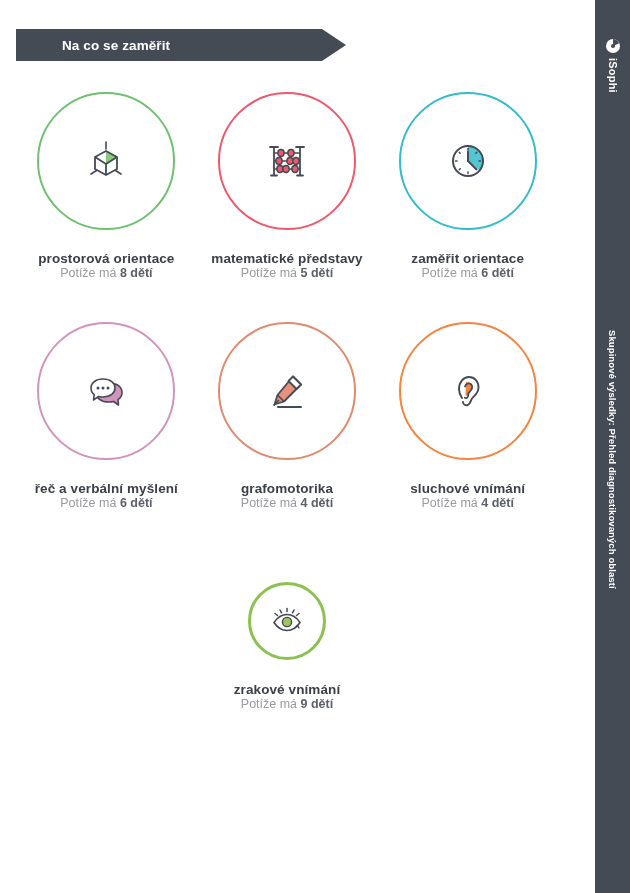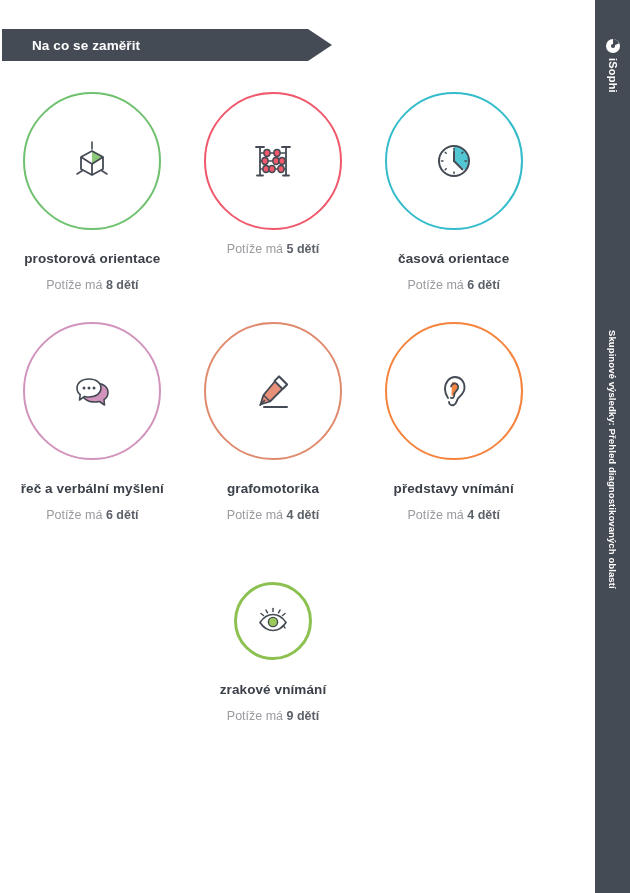--- a/index.html
+++ b/index.html
@@ -44,38 +44,38 @@
     writing-mode: vertical-rl;
     color: #ffffff;
     font-size: 9.5px;
     font-weight: bold;
     letter-spacing: .1px;
     white-space: nowrap;
   }
 
   
   .ribbon {
-    position: absolute; left: 2px; top: 29px;
+    position: absolute; left: 16px; top: 29px;
     width: 330px; height: 32px;
     background: #454b54;
     clip-path: polygon(0 0, 306px 0, 330px 16px, 306px 32px, 0 32px);
-    display: flex; align-items: center;
+    display: flex; align-items: center; padding-left: 16px;
   }
   .ribbon-text {
     color: #ffffff;
     font-size: 13.5px;
     font-weight: bold;
     padding-left: 30px;
     letter-spacing: .1px;
     white-space: nowrap;
   }
 
   
   .grid {
-    position: absolute; left: 2px; top: 75px;
+    position: absolute; left: 16px; top: 75px;
     width: 542px;
   }
   .row { display: flex; }
   .cell {
     width: 192px;
     display: flex; flex-direction: column; align-items: center;
   }
   .row-1 .cell, .row-2 .cell { height: 230px; }
   .row-3 .cell { height: 230px; }
 
@@ -99,21 +99,20 @@
     font-size: 13.5px;
     font-weight: bold;
     color: #3b4049;
     text-align: center;
     letter-spacing: .1px;
     white-space: nowrap;
   }
   .circle.small + .label { margin-top: 22px; }
 
   .sub {
-    margin-top: 12px;
     font-size: 12.5px;
     color: #9a9a9f;
     text-align: center;
     white-space: nowrap;
   }
   .sub b { color: #5c6069; font-weight: bold; }
 </style>
 </head>
 <body>
 
@@ -157,20 +156,21 @@
               <ellipse cx="31" cy="19" rx="3.1" ry="3.4" fill="#f0586b" stroke="#454b54" stroke-width="1.5"></ellipse>
               <ellipse cx="19" cy="27" rx="3.1" ry="3.4" fill="#f0586b" stroke="#454b54" stroke-width="1.5"></ellipse>
               <ellipse cx="30" cy="27" rx="3.1" ry="3.4" fill="#f0586b" stroke="#454b54" stroke-width="1.5"></ellipse>
               <ellipse cx="36" cy="27" rx="3.1" ry="3.4" fill="#f0586b" stroke="#454b54" stroke-width="1.5"></ellipse>
               <ellipse cx="20" cy="35" rx="3.1" ry="3.4" fill="#f0586b" stroke="#454b54" stroke-width="1.5"></ellipse>
               <ellipse cx="26" cy="35" rx="3.1" ry="3.4" fill="#f0586b" stroke="#454b54" stroke-width="1.5"></ellipse>
               <ellipse cx="35" cy="35" rx="3.1" ry="3.4" fill="#f0586b" stroke="#454b54" stroke-width="1.5"></ellipse>
             </svg>
           </span>
         </div>
+        <div class="label">matematické představy</div>
         <div class="sub"><span>Potíže má </span><b>5 dětí</b></div>
       </div>
 
       <div class="cell">
         <div class="circle" style="border-color:#35bccb">
           <span>
             <svg width="54" height="54" viewBox="0 0 54 54">
               <path d="M27 12 A15 15 0 0 1 38.5 36.5 L27 27 Z" fill="#35bccb" opacity="0.85"></path>
               <circle cx="27" cy="27" r="15" fill="none" stroke="#454b54" stroke-width="2"></circle>
               <path d="M27 27 L27 17.5" stroke="#454b54" stroke-width="2" stroke-linecap="round"></path>
@@ -181,21 +181,21 @@
                 <path d="M14.5 27 L16 27"></path>
                   <path d="M38 27 L39.5 27"></path>
                 <path d="M18.2 18.2 L19.2 19.2"></path>
                   <path d="M34.8 34.8 L35.8 35.8"></path>
                 <path d="M35.8 18.2 L34.8 19.2"></path>
                   <path d="M19.2 34.8 L18.2 35.8"></path>
               </g>
             </svg>
           </span>
         </div>
-        <div class="label">časová orientace</div>
+        <div class="label">zaměřit orientace</div>
         <div class="sub"><span>Potíže má </span><b>6 dětí</b></div>
       </div>
     </div>
 
     <div class="row row-2">
 
       <div class="cell">
         <div class="circle" style="border-color:#d294bd">
           <span>
             <svg width="54" height="54" viewBox="0 0 54 54">
@@ -232,21 +232,21 @@
         <div class="circle" style="border-color:#f5843f">
           <span>
             <svg width="54" height="54" viewBox="0 0 54 54">
               <path d="M25 18 C29.5 18 31.5 21 30.5 24 C29.8 26.2 27.5 26.8 27.5 29 C27.5 31 26 32 24.5 31.5" fill="#f5843f" stroke="none"></path>
               <path d="M18 25 C18 17.8 22.6 13 28 13 C33.4 13 37.5 17.2 37.5 23.5 C37.5 29.5 33 31.8 31 34.5 C29.6 36.4 29.8 39.5 27 40.8 C24.6 41.9 22 40.6 22 38" fill="none" stroke="#454b54" stroke-width="1.9" stroke-linecap="round"></path>
               <path d="M18 25 C18 30 19.5 32 21 34" fill="none" stroke="#454b54" stroke-width="1.9" stroke-linecap="round"></path>
               <path d="M24 22.5 C24.8 19.6 28 18.6 30 20.3 C32.2 22.2 31 25.5 29.2 27 C27.6 28.4 27.2 29.8 27.2 31.3 C27.2 33.6 25.3 34.6 23.8 33.8" fill="none" stroke="#454b54" stroke-width="1.8" stroke-linecap="round"></path>
             </svg>
           </span>
         </div>
-        <div class="label">představy vnímání</div>
+        <div class="label">sluchové vnímání</div>
         <div class="sub"><span>Potíže má </span><b>4 dětí</b></div>
       </div>
     </div>
 
     <div class="row row-3">
       <div class="cell"></div>
 
       <div class="cell">
         <div class="circle small" style="border-color:#8cc152">
           <span>

